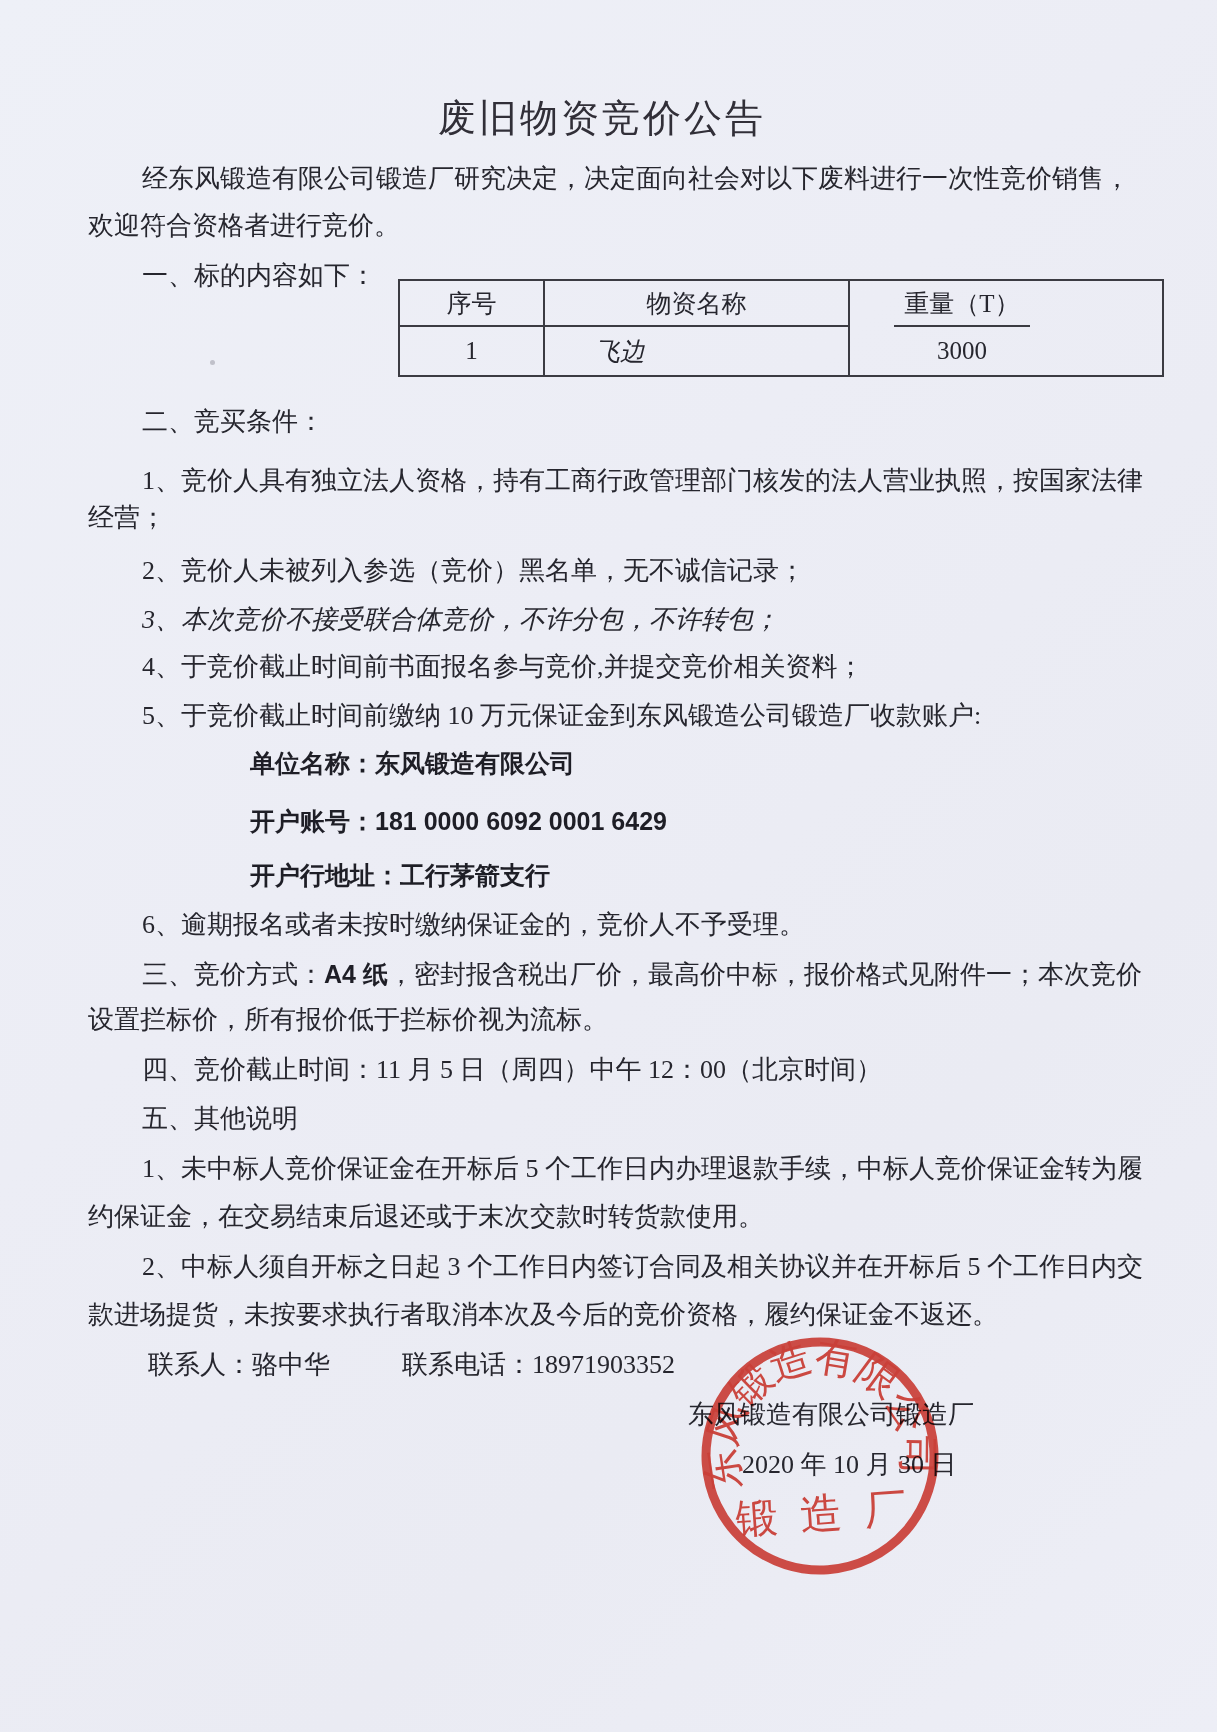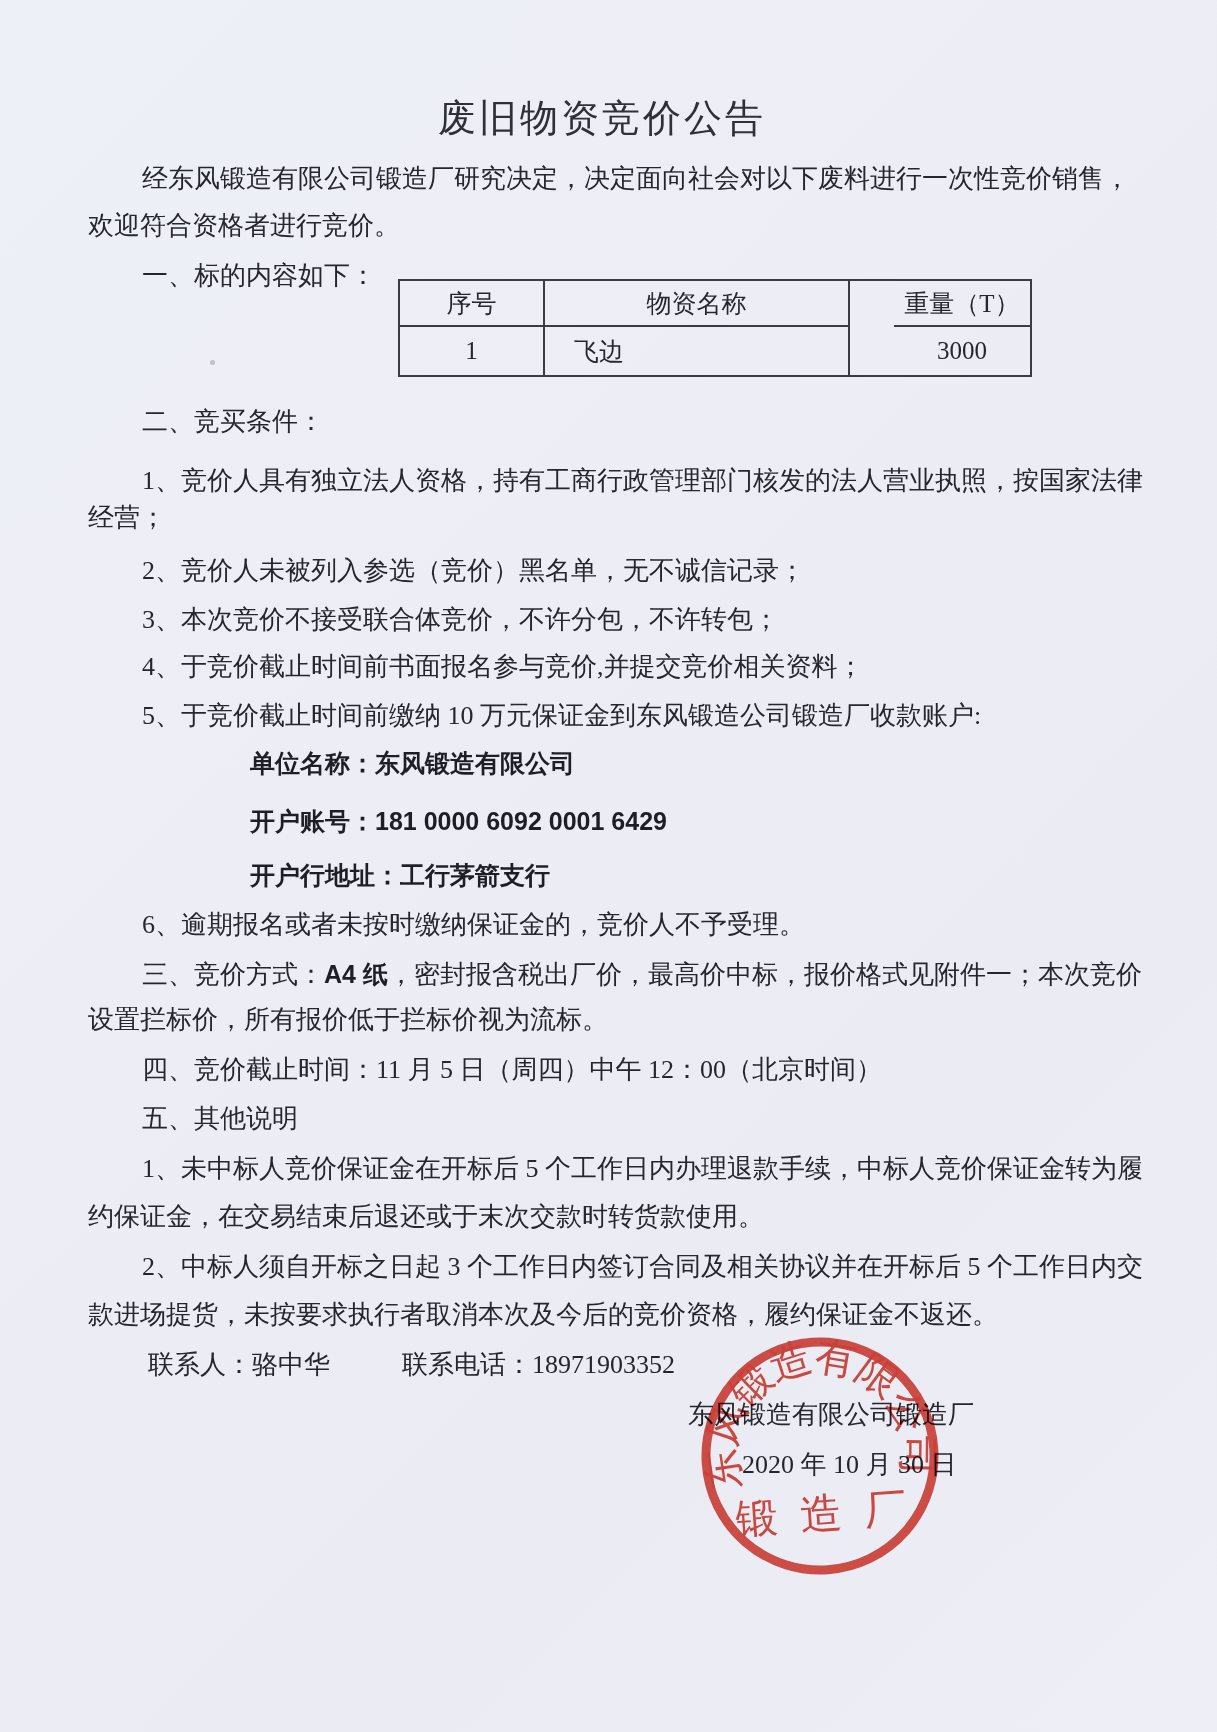--- a/index.html
+++ b/index.html
@@ -26,37 +26,37 @@
     font-weight:700;font-size:25px;color:#1e1e26;
   }
   .bold-inline{
     font-family:"Liberation Sans","DejaVu Sans",sans-serif;
     font-weight:700;font-size:25px;color:#1e1e26;margin-top:40px;
   }
   .gap-left{display:inline-block;margin-left:72px;}
   
   .items-table{
     position:absolute;left:398px;top:279px;
-    width:634px;height:98px;
+    width:766px;height:98px;
     border:2px solid #3b3b42;
     box-sizing:border-box;
     display:grid;
     grid-template-columns:145px 305px 180px;
     grid-template-rows:46px 48px;
   }
   .cell{
     border-right:2px solid #3b3b42;
     border-bottom:2px solid #3b3b42;
     box-sizing:border-box;
     display:flex;align-items:center;justify-content:center;
     font-size:25px;color:#26262e;white-space:nowrap;
   }
   .cell.last-col{border-right:none;margin-left:44px;}
   .cell.last-row{border-bottom:none;}
-  .cell.name-cell{justify-content:flex-start;padding-left:29px;}
+  .cell.name-cell{justify-content:flex-start;padding-left:50px;font-style:italic;}
   
   .stamp{
     position:absolute;left:694px;top:1330px;
     width:252px;height:252px;
     mix-blend-mode:multiply;opacity:.92;
     transform:rotate(-4deg);
   }
   .speck{
     position:absolute;border-radius:50%;
     background:#9a9aa5;opacity:.55;
@@ -82,21 +82,21 @@
     <div class="cell last-row name-cell">飞边</div>
     <div class="cell last-row last-col">3000</div>
   </div>
 
   <div class="speck" style="left:210px;top:360px;width:5px;height:5px;"></div>
 
   <div class="line" style="left:142px;top:404px;">二、竞买条件：</div>
   <div class="line" style="left:142px;top:455px;margin-top:8px;">1、竞价人具有独立法人资格，持有工商行政管理部门核发的法人营业执照，按国家法律</div>
   <div class="line" style="left:88px;top:500px;">经营；</div>
   <div class="line" style="left:142px;top:553px;">2、竞价人未被列入参选（竞价）黑名单，无不诚信记录；</div>
-  <div class="line" style="left:142px;top:602px;">3、本次竞价不接受联合体竞价，不许分包，不许转包；</div>
+  <div class="line" style="left:142px;top:602px;font-style:italic;">3、本次竞价不接受联合体竞价，不许分包，不许转包；</div>
   <div class="line" style="left:142px;top:649px;">4、于竞价截止时间前书面报名参与竞价,并提交竞价相关资料；</div>
   <div class="line" style="left:142px;top:698px;">5、于竞价截止时间前缴纳 10 万元保证金到东风锻造公司锻造厂收款账户:</div>
 
   <div class="line hei" style="left:250px;top:745px;">单位名称：东风锻造有限公司</div>
   <div class="line hei" style="left:250px;top:803px;">开户账号：181 0000 6092 0001 6429</div>
   <div class="line hei" style="left:250px;top:857px;">开户行地址：工行茅箭支行</div>
 
   <div class="line" style="left:142px;top:907px;">6、逾期报名或者未按时缴纳保证金的，竞价人不予受理。</div>
 
   <div class="line" style="left:142px;top:956px;">

